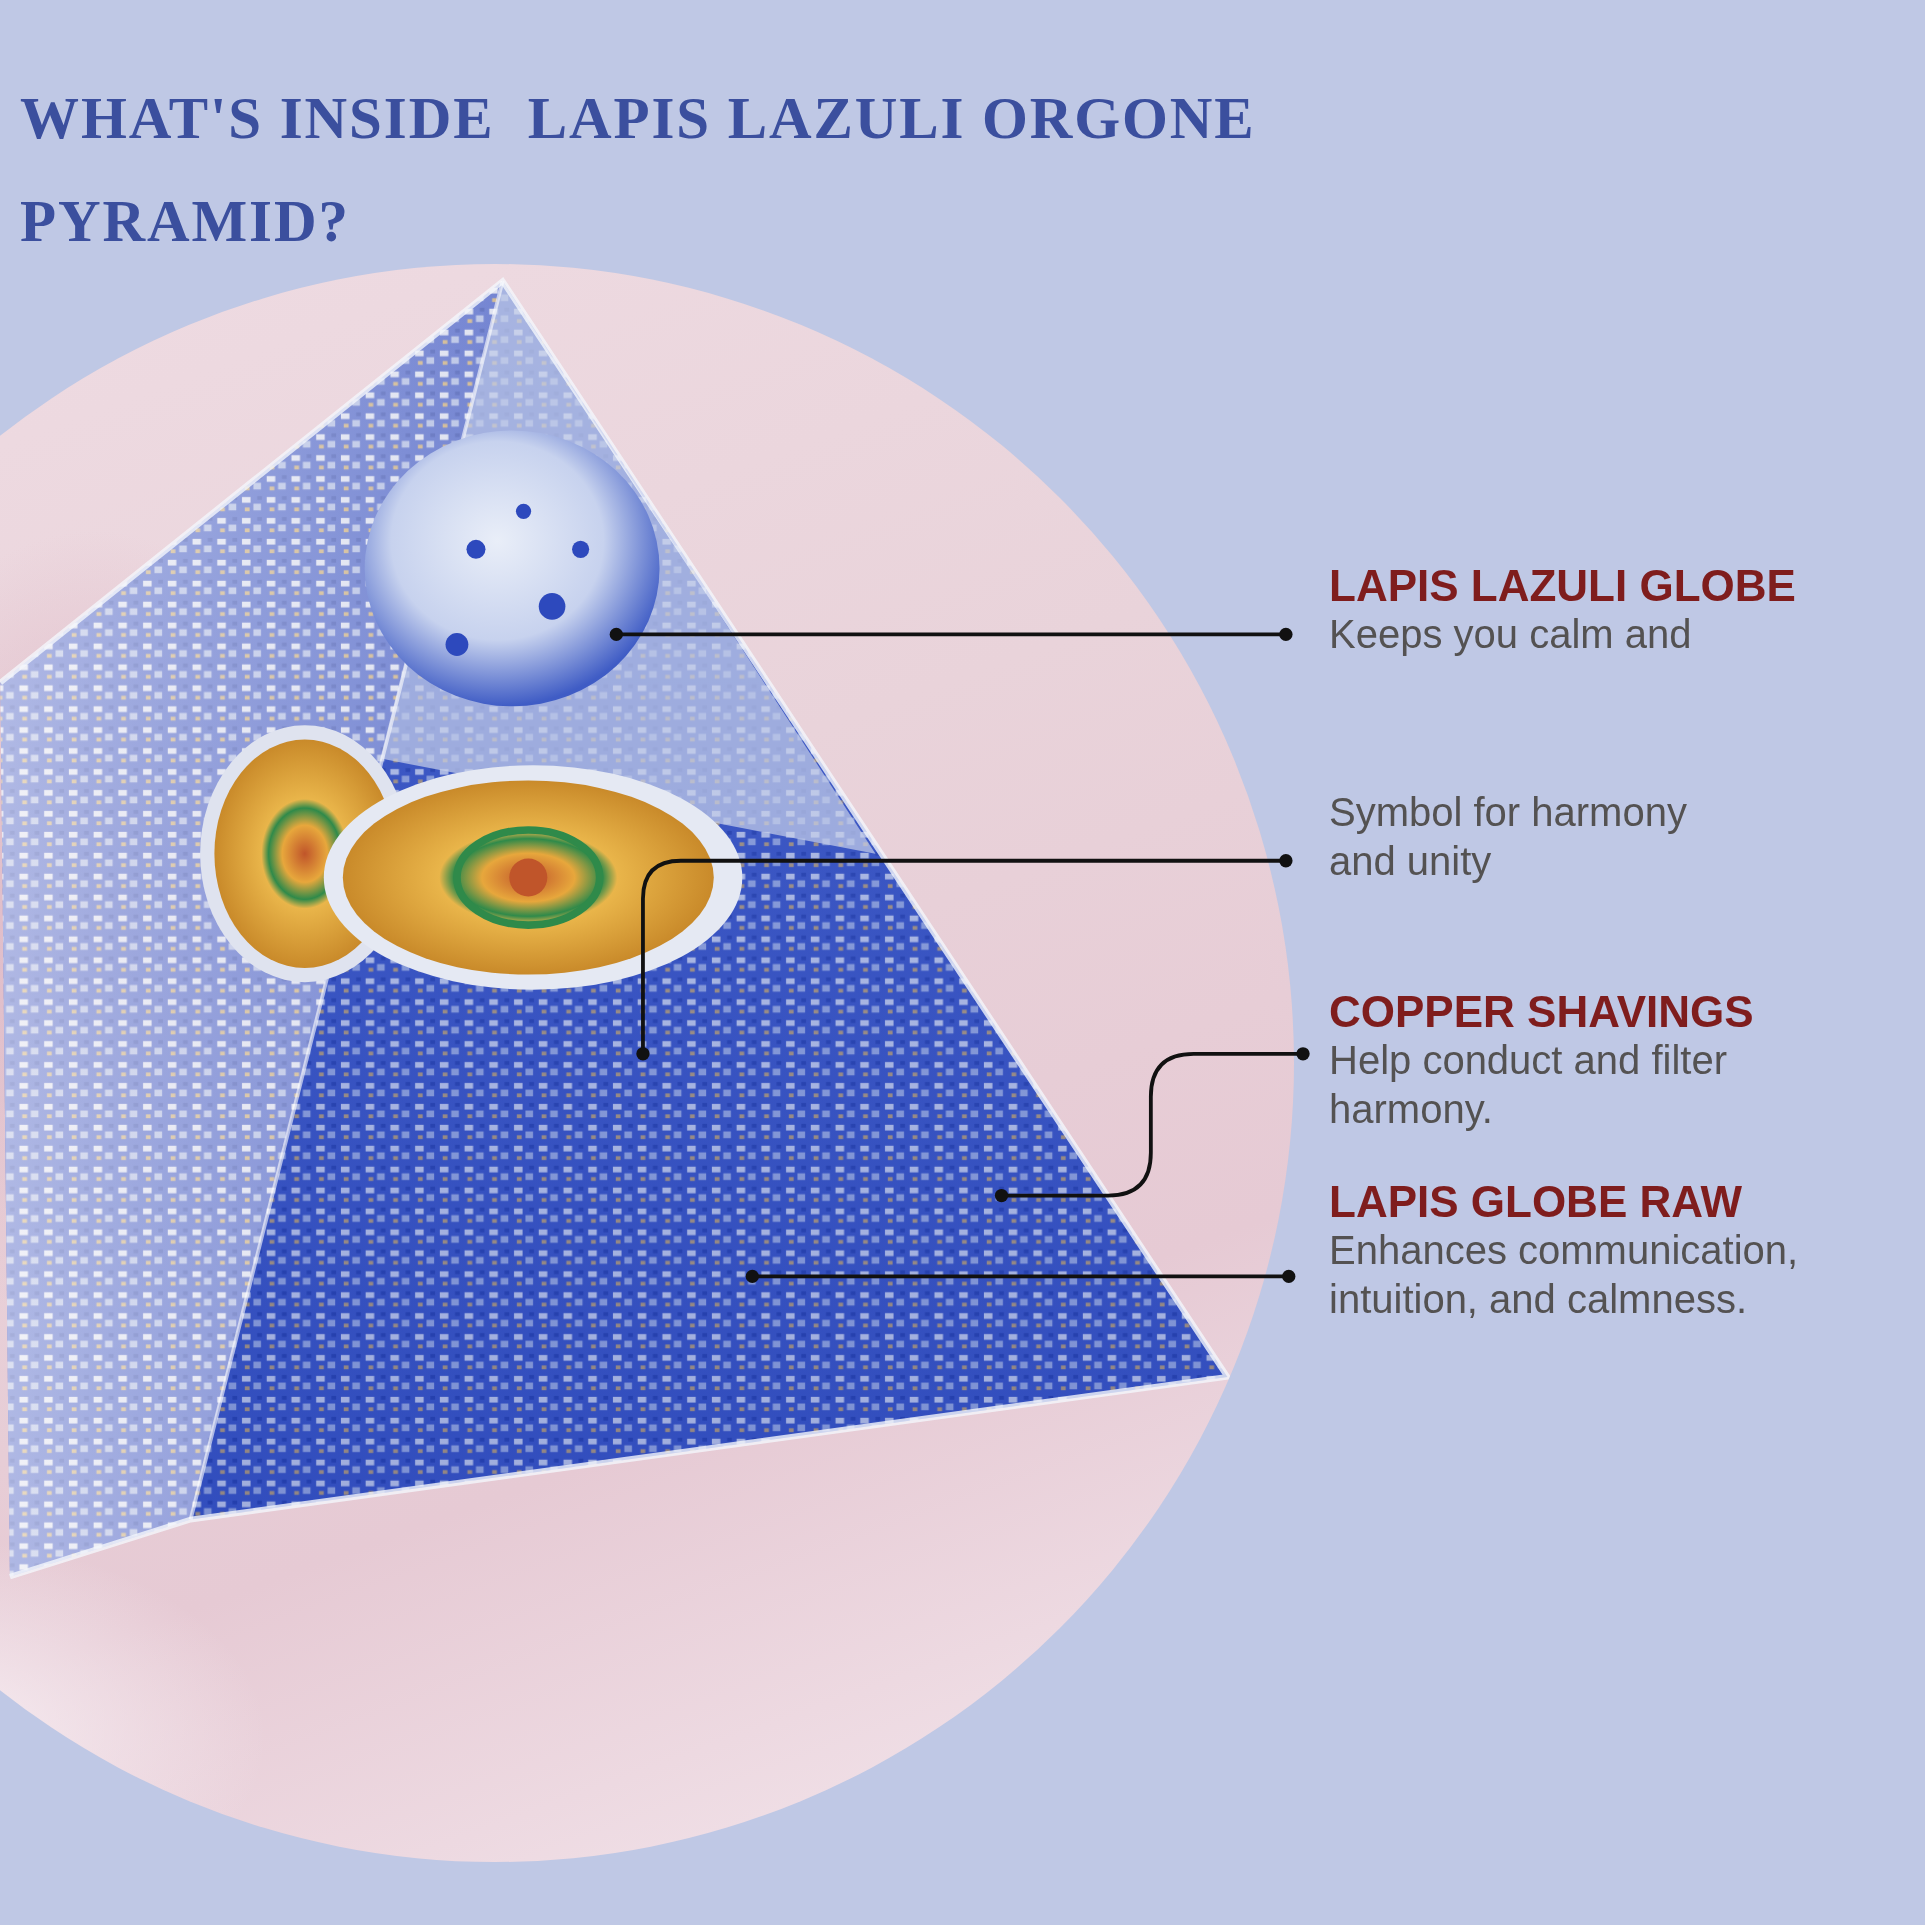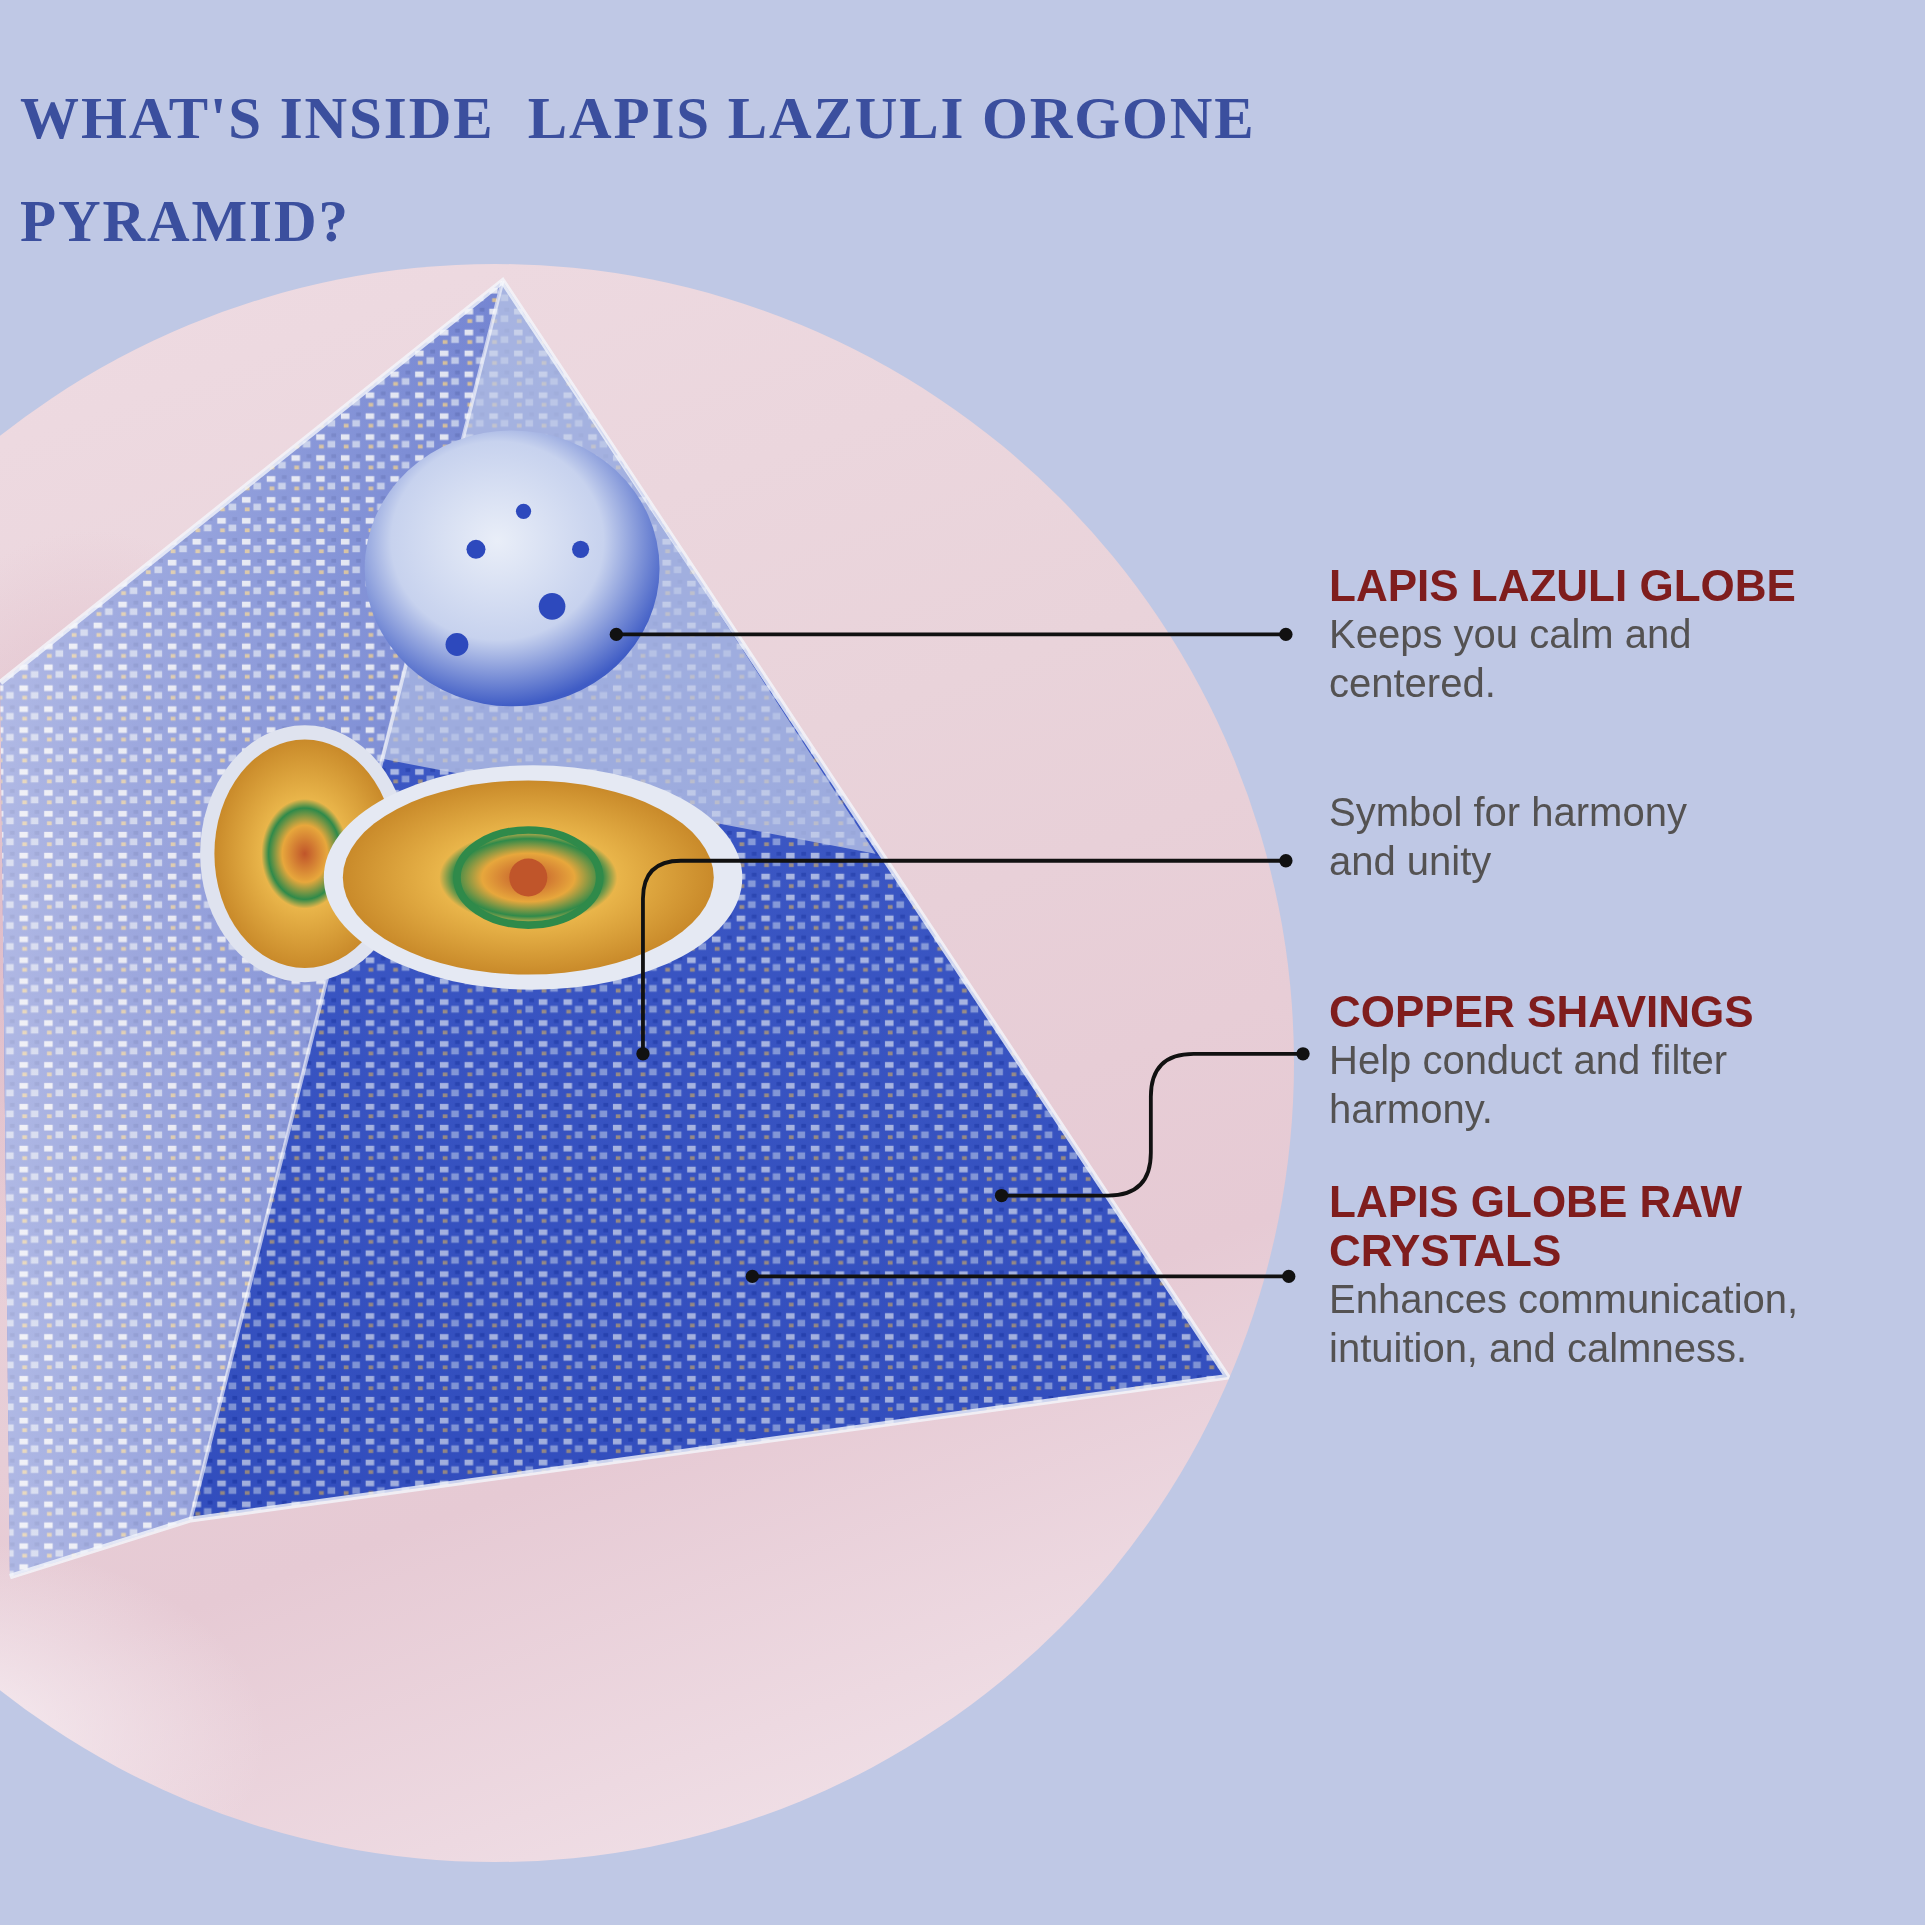--- a/index.html
+++ b/index.html
@@ -140,33 +140,31 @@
     <circle cx="1053" cy="1257" r="7"></circle>
     <circle cx="1370" cy="1108" r="7"></circle>
     <circle cx="791" cy="1342" r="7"></circle>
     <circle cx="1355" cy="1342" r="7"></circle>
   </g>
 </svg>
 
 <div class="item" style="top:561px;">
   <span class="name">LAPIS LAZULI GLOBE</span>
   <span class="desc">Keeps you calm and</span>
-  <span class="desc">centered.</span>
 </div>
 
 <div class="item" style="top:788px;">
   <span class="desc">Symbol for harmony</span>
   <span class="desc">and unity</span>
 </div>
 
 <div class="item" style="top:987px;">
   <span class="name">COPPER SHAVINGS</span>
   <span class="desc">Help conduct and filter</span>
   <span class="desc">harmony.</span>
 </div>
 
 <div class="item" style="top:1177px;">
   <span class="name">LAPIS GLOBE RAW</span>
-  <span class="name">CRYSTALS</span>
   <span class="desc">Enhances communication,</span>
   <span class="desc">intuition, and calmness.</span>
 </div>
 
 
 </body></html>

